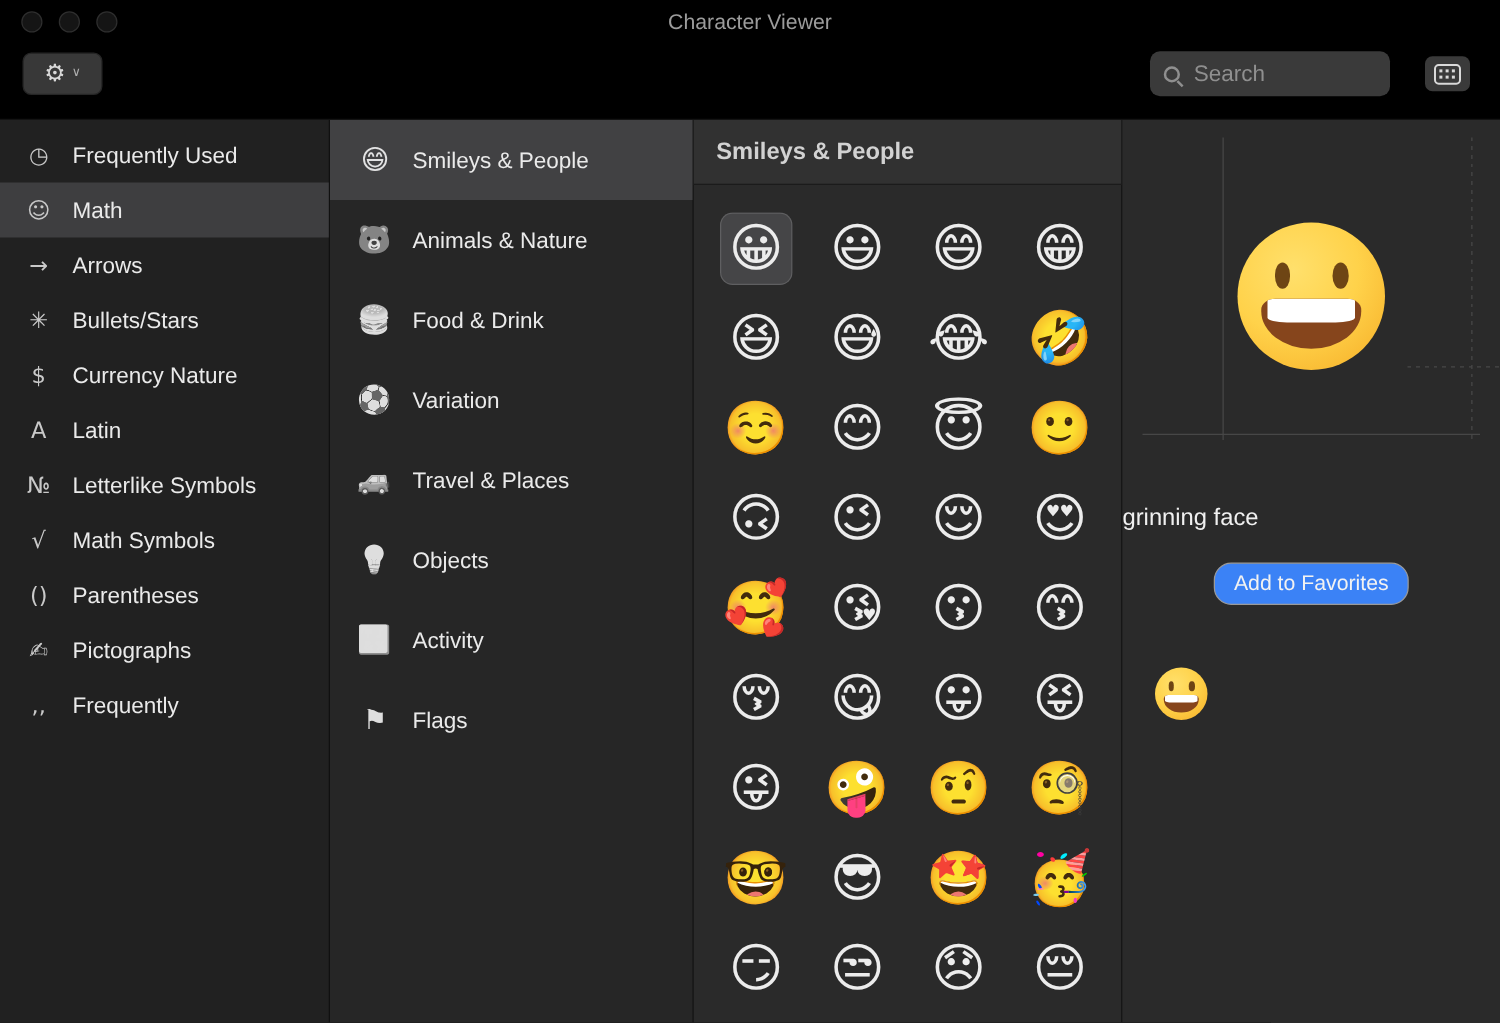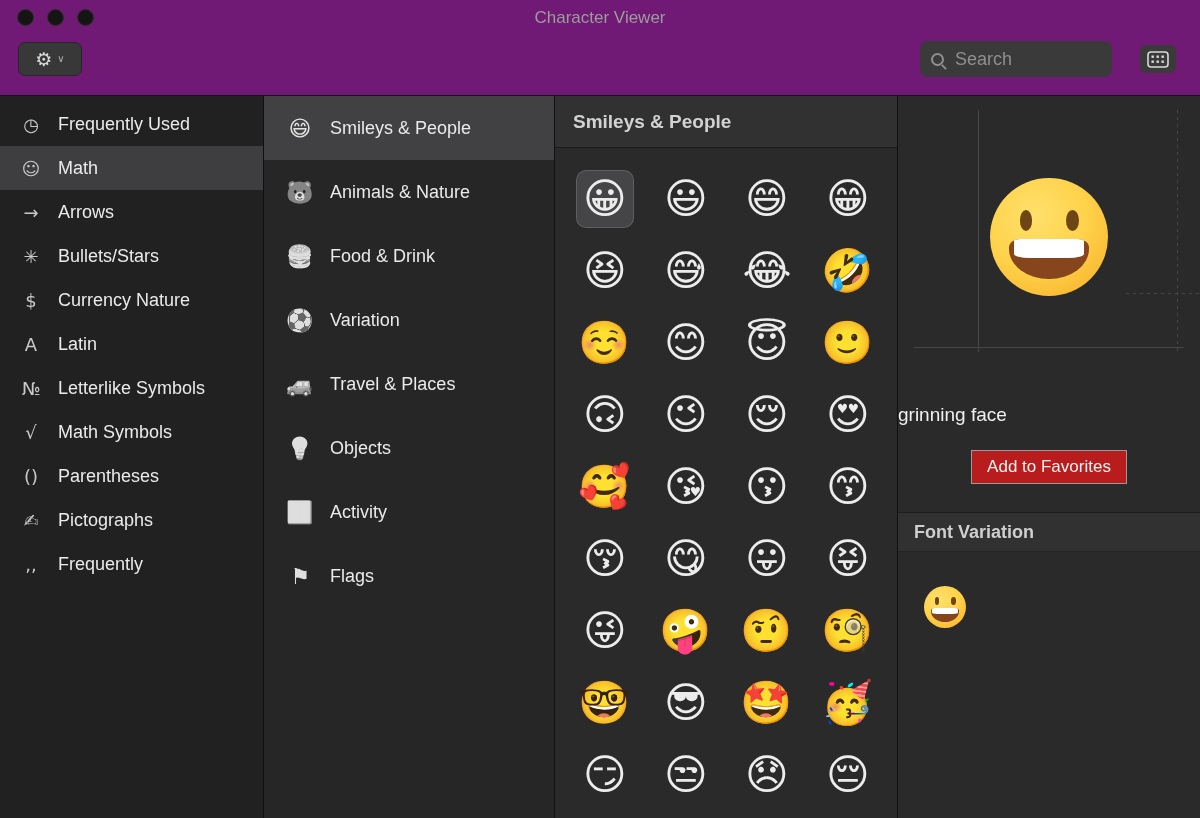--- a/index.html
+++ b/index.html
@@ -5,21 +5,21 @@
   * { box-sizing: border-box; }
   html,body { margin:0; padding:0; }
   body {
     width:1200px; height:818px; overflow:hidden;
     background:#1f1f1f; color:#ececec;
     font-family:"Liberation Sans","DejaVu Sans",sans-serif;
   }
   .window { width:1200px; height:818px; display:flex; flex-direction:column; }
 
   
-  .toolbar { position:relative; height:96px; flex:0 0 auto; background:#701a75; border-bottom:1px solid #131313; }
+  .toolbar { position:relative; height:96px; flex:0 0 auto; background:#000000; border-bottom:1px solid #131313; }
   .traffic { position:absolute; top:9px; left:17px; display:flex; gap:13px; }
   .light { width:17px; height:17px; border-radius:50%; background:#151515; border:1px solid #2e2e2e; }
   .win-title { position:absolute; top:8px; left:0; right:0; text-align:center; font-size:17px; color:#9c9c9c; }
   .gear-btn { position:absolute; left:18px; top:42px; width:64px; height:34px; background:#383838; border:1px solid #262626; border-radius:7px; display:flex; align-items:center; justify-content:center; gap:5px; cursor:default; }
   .gear-glyph { font-size:19px; color:#d8d8d8; line-height:1; font-family:"DejaVu Sans",sans-serif; }
   .gear-chevron { font-size:10px; color:#b0b0b0; line-height:1; font-family:"DejaVu Sans",sans-serif; }
   .search { position:absolute; right:88px; top:41px; width:192px; height:36px; background:#3a3a3a; border-radius:8px; display:flex; align-items:center; gap:9px; padding:0 11px; }
   .mag { position:relative; width:13px; height:13px; border:2px solid #8f8f8f; border-radius:50%; flex:0 0 auto; }
   .mag::after { content:""; position:absolute; width:2px; height:6px; background:#8f8f8f; left:10px; top:9px; transform:rotate(-45deg); }
   .search input { flex:1; background:transparent; border:none; outline:none; color:#e8e8e8; font-size:18px; font-family:inherit; min-width:0; }
@@ -56,21 +56,21 @@
 
   .face { position:relative; border-radius:50%; background:radial-gradient(circle at 38% 32%, #ffe06c 0%, #ffd24a 48%, #f5ac25 100%); }
   .face-lg { position:absolute; left:92px; top:82px; width:118px; height:118px; }
   .face-sm { width:42px; height:42px; }
   .eye { position:absolute; top:27%; width:11%; height:18%; background:#6e4514; border-radius:50%; }
   .eye-l { left:25%; } .eye-r { right:25%; }
   .mouth { position:absolute; left:16%; right:16%; top:52%; height:34%; background:#86451c; border-radius:14% 14% 50% 50% / 22% 22% 75% 75%; overflow:hidden; }
   .teeth { position:absolute; top:0; left:6%; right:6%; height:46%; background:#ffffff; border-radius:0 0 22% 22%; }
 
   .glyph-name { text-align:left; font-size:19px; color:#f0f0f0; margin-top:8px; flex:0 0 auto; }
-  .fav-btn { margin:24px auto 4px; display:block; background:#b91c1c; border:1px solid #9a9a9a; border-radius:0; color:#f2f2f2; font-size:17px; padding:6px 15px; font-family:inherit; cursor:default; }
+  .fav-btn { margin:24px auto 16px; display:block; background:#3b82f6; border:1px solid #9a9a9a; border-radius:14px; color:#f2f2f2; font-size:17px; padding:6px 15px; font-family:inherit; cursor:default; }
   .fv-header { margin-top:24px; height:40px; flex:0 0 auto; background:#313131; border-top:1px solid #1d1d1d; border-bottom:1px solid #242424; display:flex; align-items:center; padding-left:16px; font-size:18px; font-weight:bold; color:#cfcfcf; }
   .variant-row { padding:34px 0 0 26px; }
 
   .sr-only { position:absolute; width:1px; height:1px; margin:-1px; padding:0; overflow:hidden; clip:rect(0 0 0 0); border:0; }
 </style>
 </head>
 <body>
 
 <div class="window">
 
@@ -241,21 +241,20 @@
           <span class="eye eye-l"></span>
           <span class="eye eye-r"></span>
           <span class="mouth">
               <span class="teeth"></span>
             </span>
           <span class="sr-only">😀</span>
         </div>
       </div>
       <div class="glyph-name">grinning face</div>
       <button class="fav-btn">Add to Favorites</button>
-      <div class="fv-header">Font Variation</div>
       <div class="variant-row">
         <div class="face face-sm">
           <span class="eye eye-l"></span>
           <span class="eye eye-r"></span>
           <span class="mouth">
               <span class="teeth"></span>
             </span>
           <span class="sr-only">😀</span>
         </div>
       </div>

